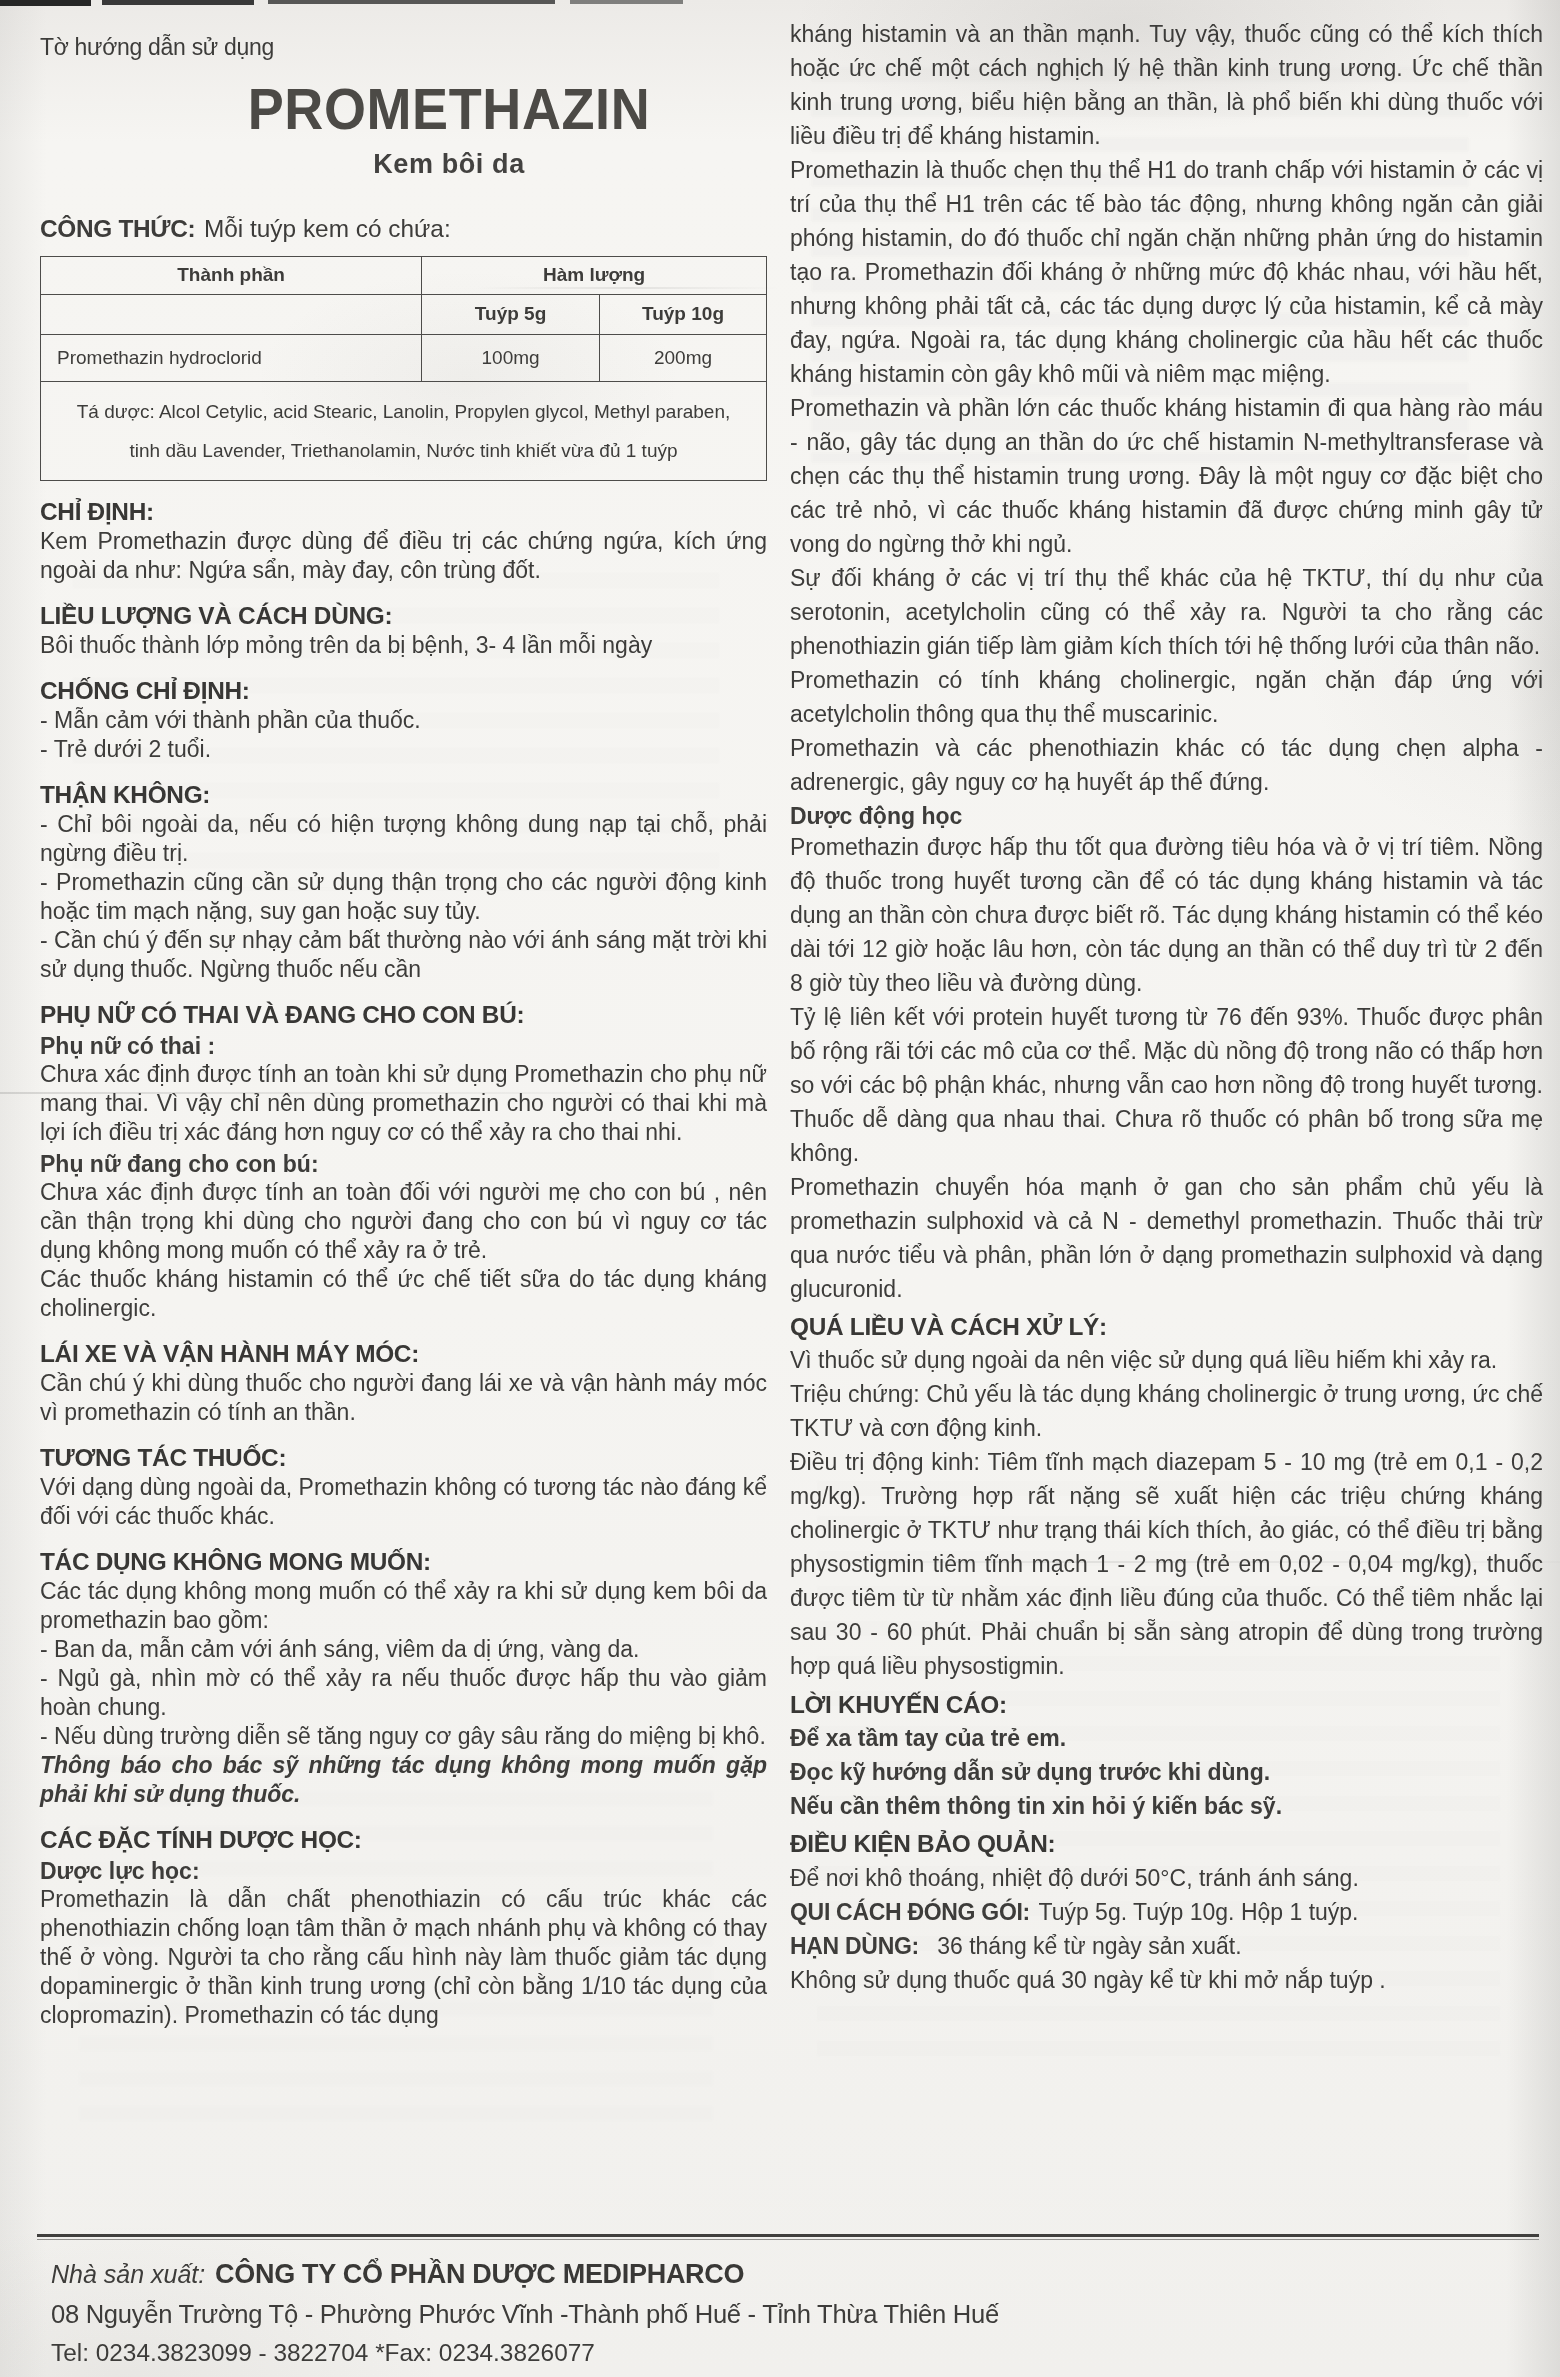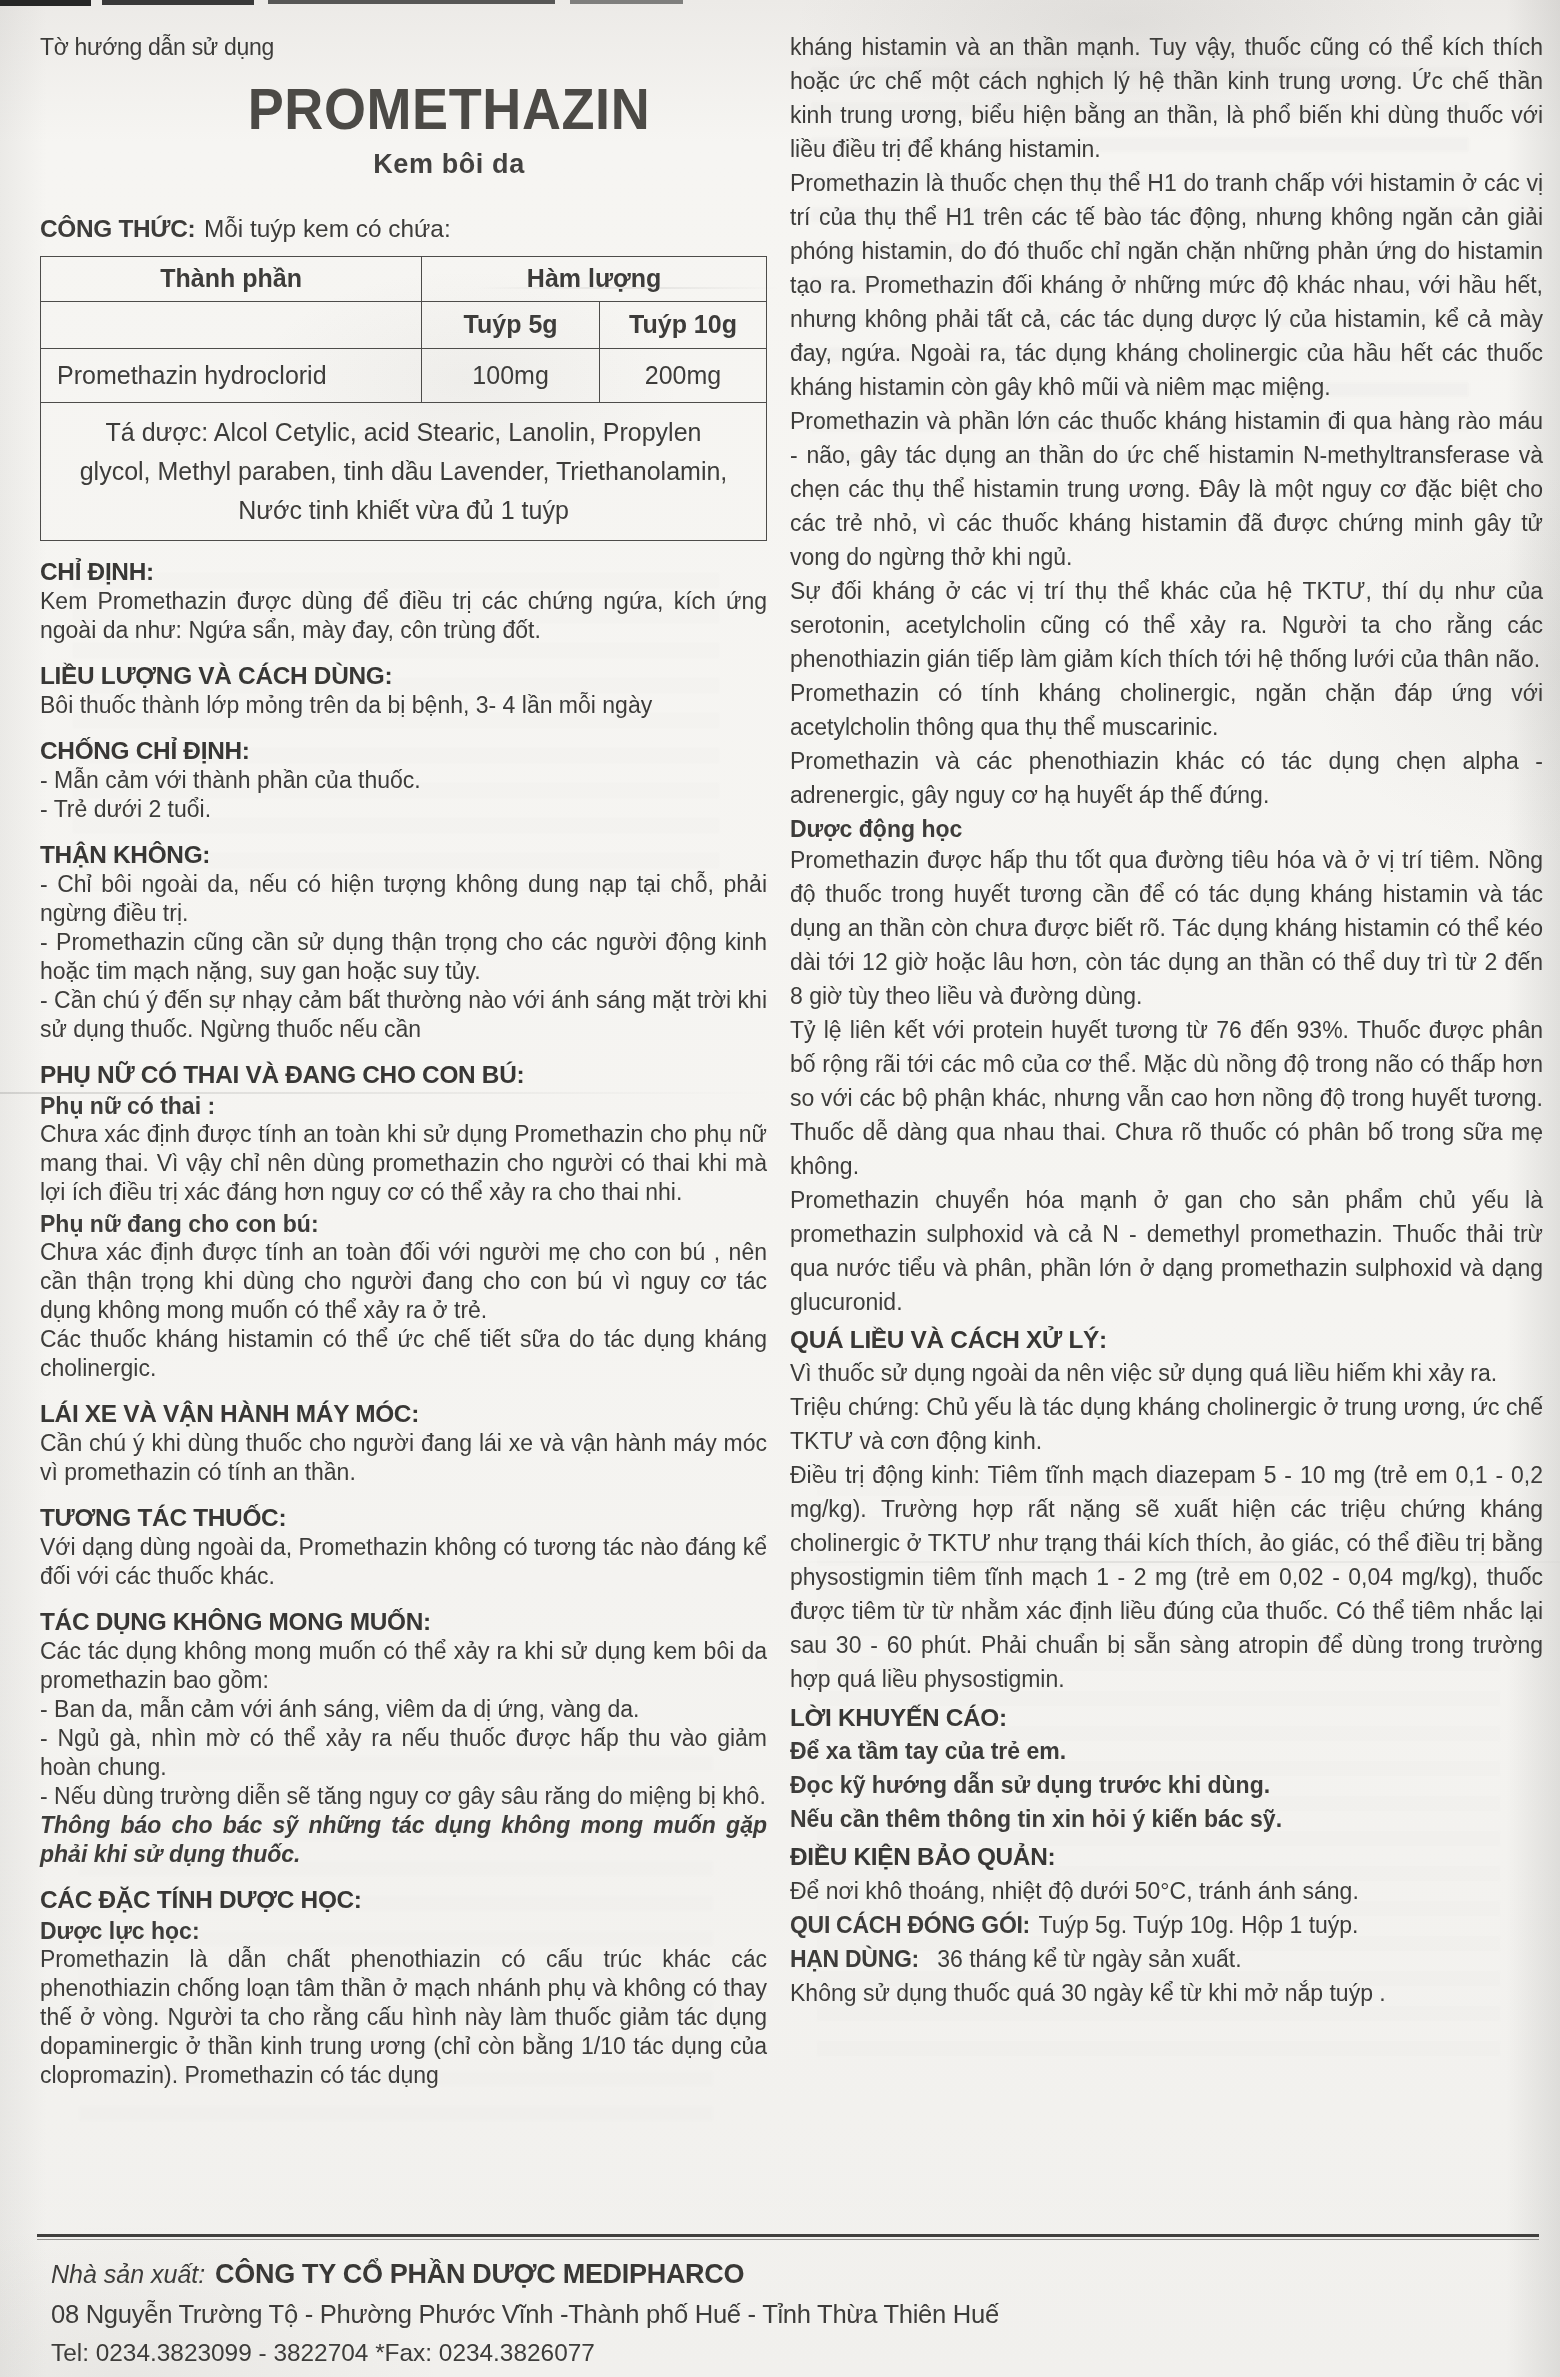--- a/index.html
+++ b/index.html
@@ -39,33 +39,33 @@
   
   .ghost { position:absolute; filter:blur(1.8px); pointer-events:none;
     background:repeating-linear-gradient(180deg, rgba(122,122,128,0.055) 0 14.6px, rgba(0,0,0,0) 14.6px 35px); }
   .ghost.g1 { left:811px; top:67px; width:658px; height:396px; opacity:.65; }
   .ghost.g2 { left:73px; top:573px; width:646px; height:317px; opacity:.4; }
   .ghost.g3 { left:817px; top:1481px; width:683px; height:579px; opacity:.35; }
   .ghost.g4 { left:79px; top:1756px; width:634px; height:366px; opacity:.3; }
 
   .col { position:absolute; }
   .col-left  { left:40px;  top:34px; width:727px; }
-  .col-right { left:790px; top:30px; width:753px; }
+  .col-right { left:790px; top:17px; width:753px; }
 
   .doc-label { font-size:23px; letter-spacing:-0.3px; }
   .titlebox { text-align:center; padding-left:91px; margin-top:14.6px; }
   .title { font-size:54px; font-weight:700; color:#4c4a46; letter-spacing:0.6px;
            transform:scaleY(1.06); transform-origin:center top; }
   .subtitle { font-size:27px; font-weight:700; margin-top:11px; letter-spacing:0.6px; color:#434240; }
 
   .formula-line { margin-top:35px; font-size:24.4px; }
   .lbl { font-weight:700; margin-right:8.5px; letter-spacing:-0.3px; }
   .lbl-wide { font-weight:700; margin-right:18.3px; letter-spacing:-0.3px; }
 
-  table.formula { width:100%; border-collapse:collapse; margin-top:13.4px; font-size:25px; }
+  table.formula { width:100%; border-collapse:collapse; margin-top:13.4px; font-size:19px; }
   .formula td { border:1.8px solid #4d4c4a; vertical-align:middle; }
   .formula .c1 { width:52.5%; }
   .formula .c2 { width:24.5%; }
   .formula .c3 { width:23%; }
   .formula .th { font-weight:700; text-align:center; }
   .formula td.hdr1 { padding:7.3px 0; }
   .formula td.hdr2 { padding:8.5px 0; }
   .formula td.ing  { padding:12.2px 0 12.2px 16px; }
   .formula td.val  { text-align:center; padding:12.2px 0; }
   .formula td.exc  { text-align:center; padding:9.8px 27px; line-height:39px; }

